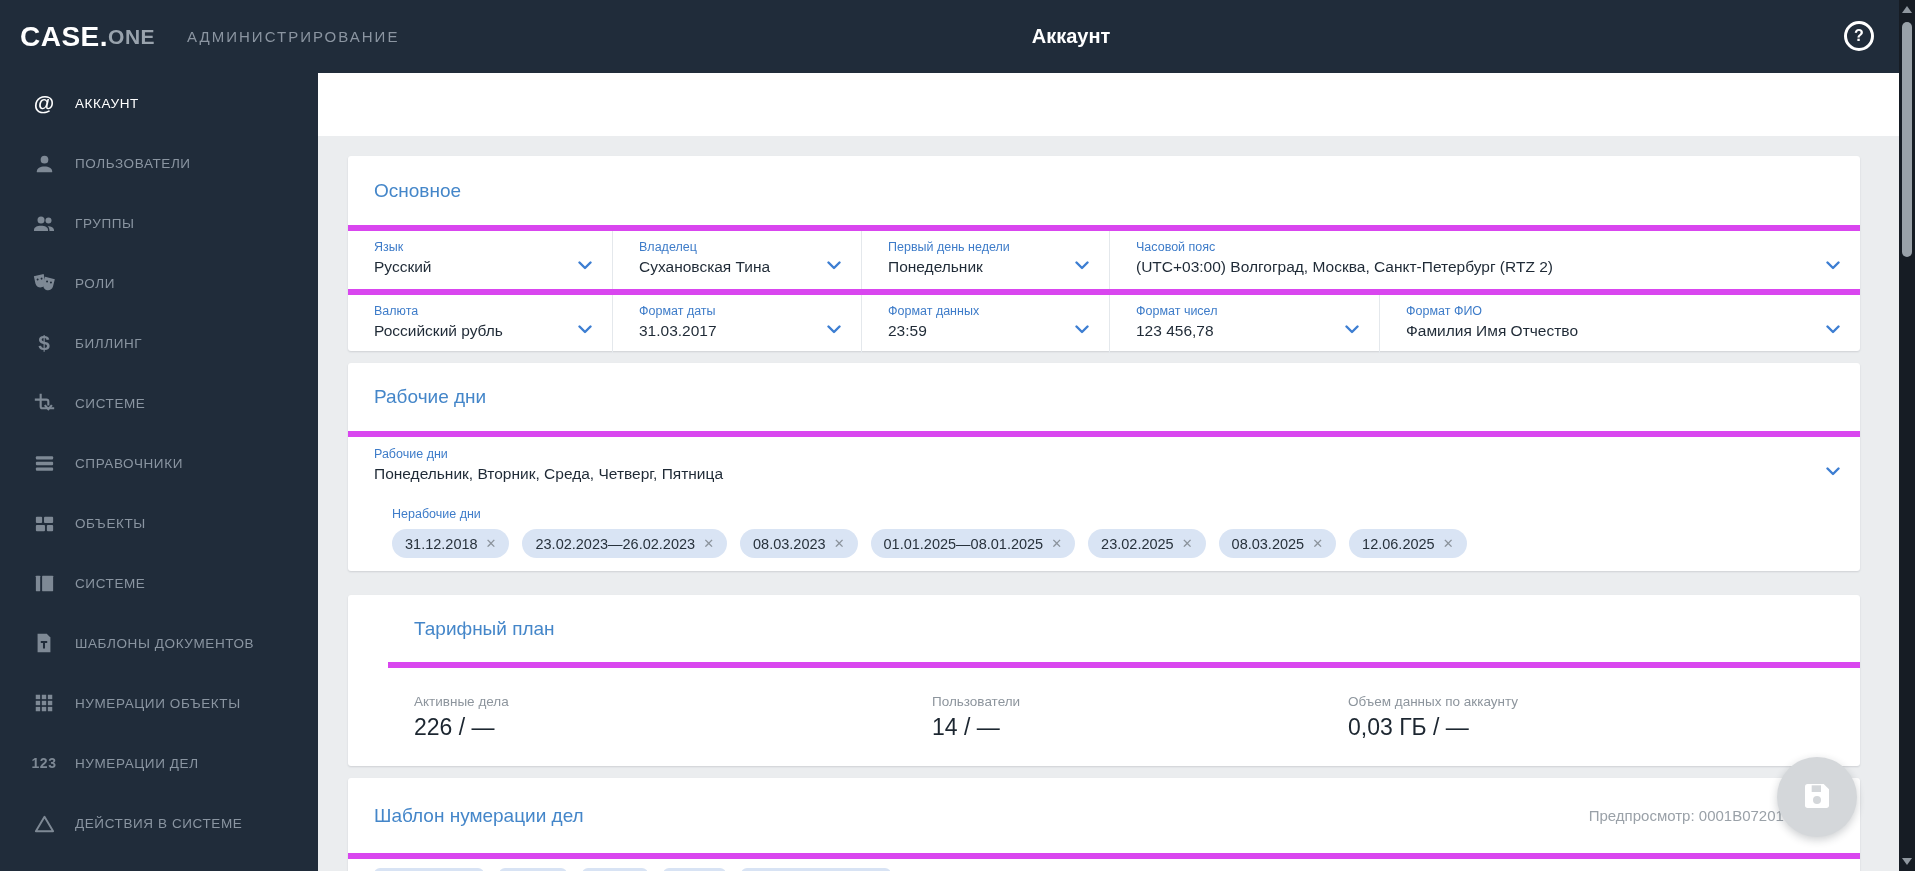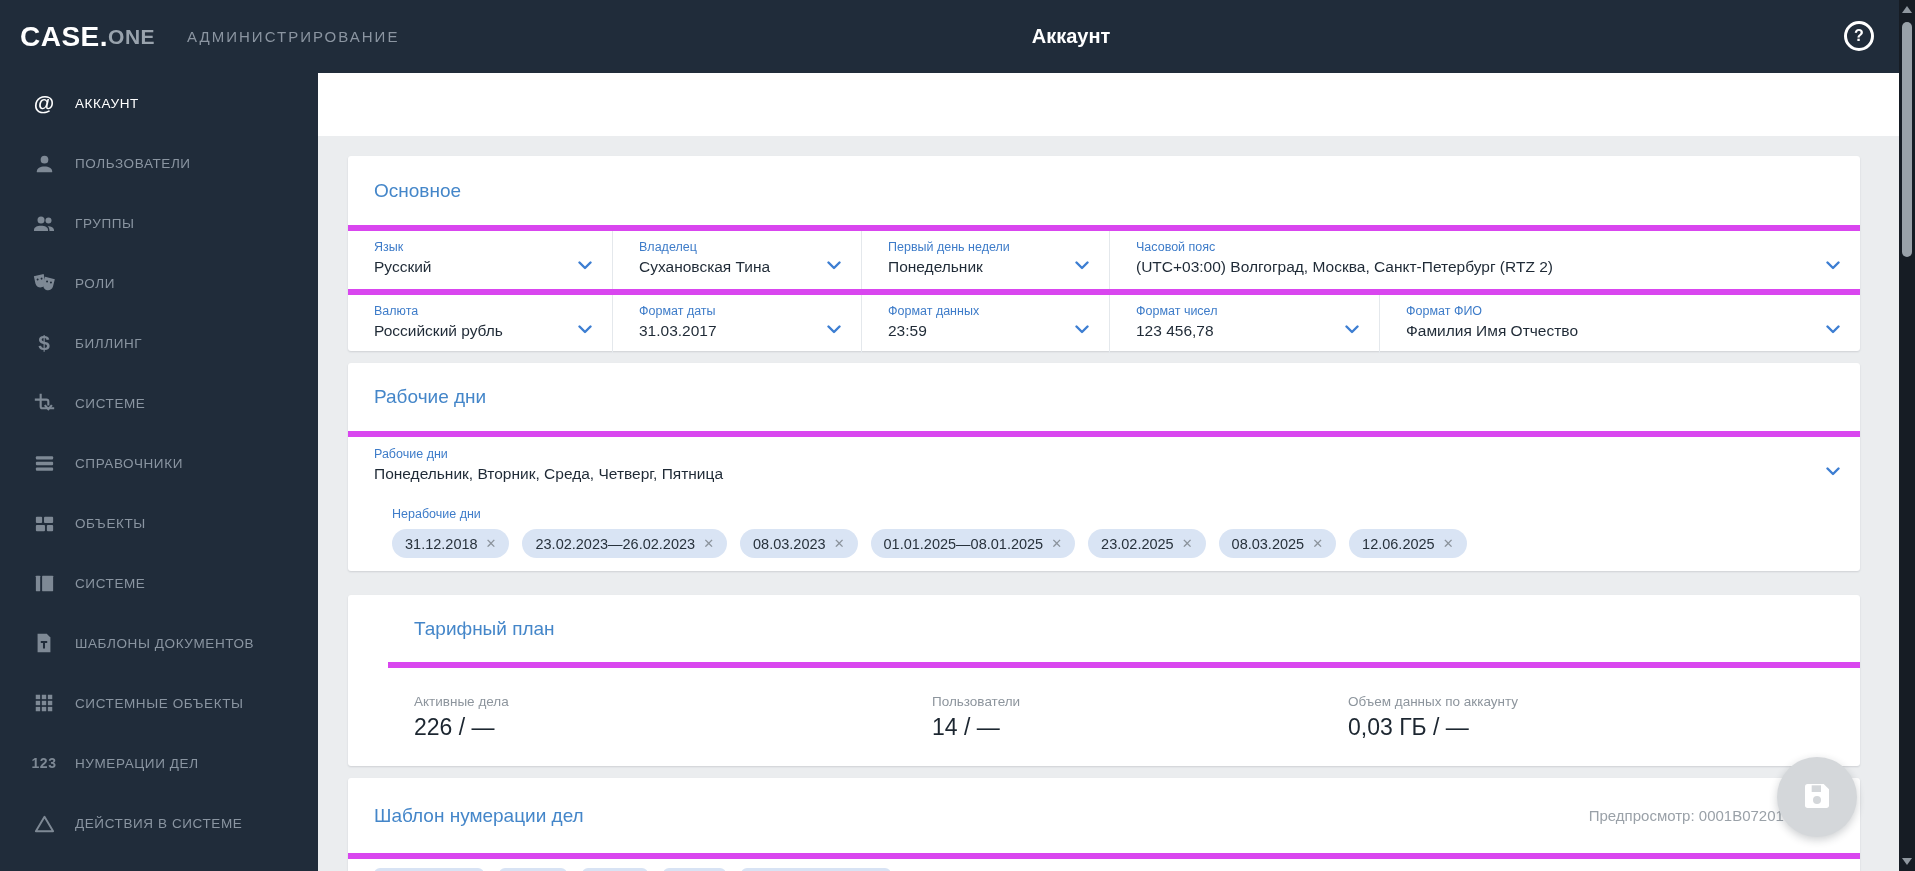--- a/index.html
+++ b/index.html
@@ -192,21 +192,21 @@
             <rect x="9.6" y="3" width="4.8" height="4.8"></rect>
             <rect x="16.2" y="3" width="4.8" height="4.8"></rect>
             <rect x="3" y="9.6" width="4.8" height="4.8"></rect>
             <rect x="9.6" y="9.6" width="4.8" height="4.8"></rect>
             <rect x="16.2" y="9.6" width="4.8" height="4.8"></rect>
             <rect x="3" y="16.2" width="4.8" height="4.8"></rect>
             <rect x="9.6" y="16.2" width="4.8" height="4.8"></rect>
             <rect x="16.2" y="16.2" width="4.8" height="4.8"></rect>
           </svg>
       </span>
-      <span class="lbl">СИСТЕМНЫЕ ОБЪЕКТЫ</span>
+      <span class="lbl">НУМЕРАЦИИ ОБЪЕКТЫ</span>
     </div>
     <div class="nav-item">
       <span class="ic glyph" style="font-size:14px;letter-spacing:.5px;">123</span>
       <span class="lbl">НУМЕРАЦИИ ДЕЛ</span>
     </div>
     <div class="nav-item">
       <span class="ic">
         <svg width="23" height="23" viewBox="0 0 24 24" fill="none" stroke="currentColor" stroke-width="2" stroke-linejoin="round">
             <path d="M12 5L21 20H3z"></path>
           </svg>

